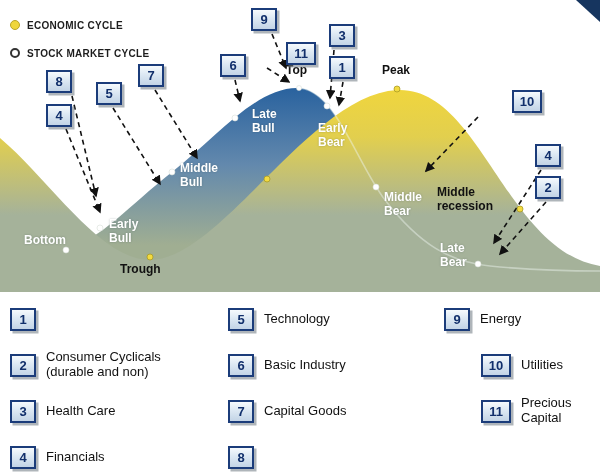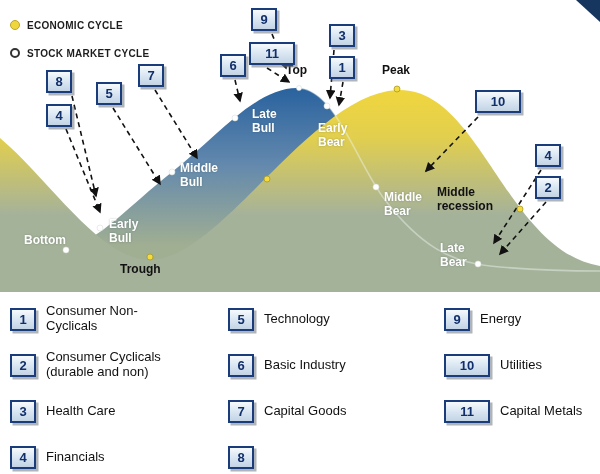--- a/index.html
+++ b/index.html
@@ -14,21 +14,21 @@
   .dot-econ{background:#efd63d;border:1px solid #b9a42a;}
   .dot-stock{background:#fff;border:2px solid #333;}
   .cycle-legend .txt{font-size:10px;font-weight:bold;color:#1d1d1d;letter-spacing:.3px;}
 
   
   .numbox{position:absolute;width:26px;height:23px;box-sizing:border-box;
     background:linear-gradient(180deg,#f6fafd 0%,#dce8f3 45%,#c3d4e6 100%);
     border:2px solid #1b3c7a;box-shadow:2.5px 2.5px 0 rgba(110,120,130,.55);
     display:flex;align-items:center;justify-content:center;
     font-size:13px;font-weight:bold;color:#112f6b;z-index:6;}
-  .numbox.wide{width:46px;}
+  .numbox.wide{width:30px;margin-left:37px;}
   .numbox.inline{position:static;flex:0 0 auto;}
 
   
   .plabel{position:absolute;font-size:12px;font-weight:bold;line-height:1.15;z-index:4;}
   .plabel.white{color:#fff;text-shadow:0 0 2px rgba(40,60,60,.35);}
   .plabel.black{color:#111;}
 
   
   .sector-legend{position:absolute;left:0;top:292px;width:600px;height:182px;background:#fff;}
   .col{position:absolute;top:4px;display:flex;flex-direction:column;}
@@ -137,21 +137,20 @@
   <div class="plabel white" style="left:384px;top:191px;width:44px">Middle Bear</div>
   <div class="plabel black" style="left:437px;top:186px;width:62px">Middle recession</div>
   <div class="plabel white" style="left:440px;top:242px;width:34px">Late Bear</div>
 </div>
 
 <div class="sector-legend">
 
   <div class="col col-1">
     <div class="sector-item">
       <div class="numbox inline">1</div>
-      <div class="lbl">Consumer Non-Cyclicals</div>
     </div>
     <div class="sector-item">
       <div class="numbox inline">2</div>
       <div class="lbl">Consumer Cyclicals (durable and non)</div>
     </div>
     <div class="sector-item">
       <div class="numbox inline">3</div>
       <div class="lbl">Health Care</div>
     </div>
     <div class="sector-item">
@@ -182,17 +181,17 @@
     <div class="sector-item">
       <div class="numbox inline">9</div>
       <div class="lbl">Energy</div>
     </div>
     <div class="sector-item">
       <div class="numbox inline wide">10</div>
       <div class="lbl">Utilities</div>
     </div>
     <div class="sector-item">
       <div class="numbox inline wide">11</div>
-      <div class="lbl">Capital Metals</div>
+      <div class="lbl">Precious Capital</div>
     </div>
   </div>
 
 </div>
 
 </body></html>

